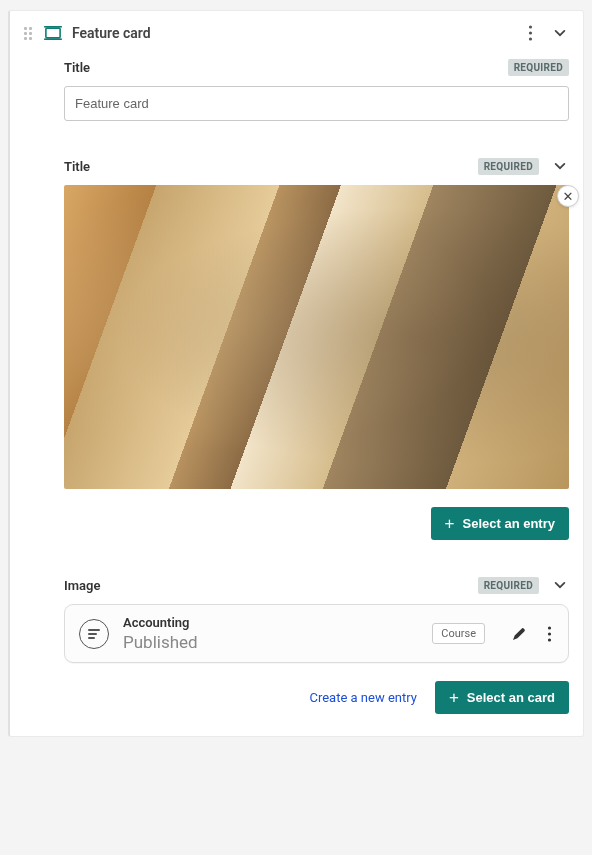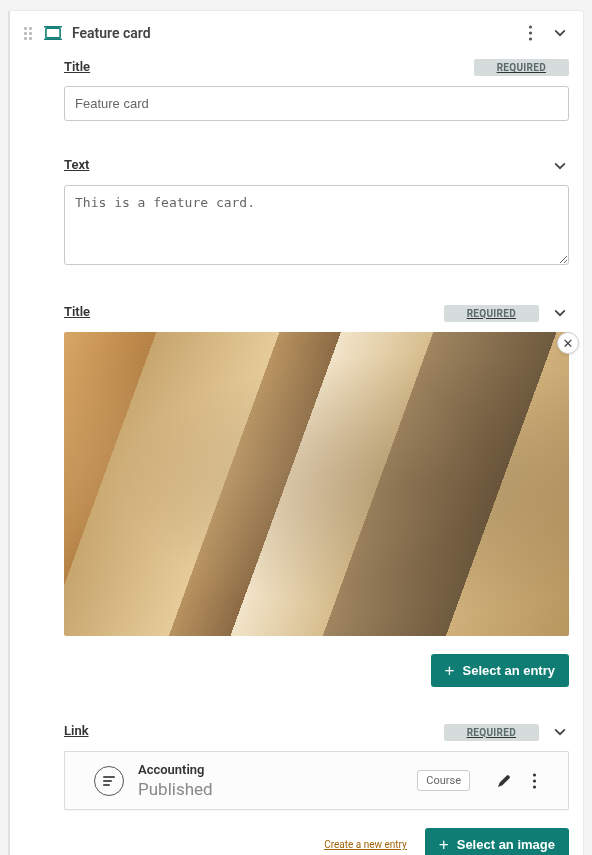--- a/index.html
+++ b/index.html
@@ -52,36 +52,35 @@
     background: none; border: none; padding: 2px; cursor: pointer;
     color: #555;
     display: flex; align-items: center; justify-content: center;
   }
 
   .field {
     margin: 0 0 36px 40px;
   }
   .field:last-child { margin-bottom: 0; }
   .field-label-row {
-    display: flex; align-items: flex-start; justify-content: space-between;
+    display: flex; align-items: center; justify-content: space-between;
     margin-bottom: 10px;
-    text-decoration: underline;
   }
   .field-label {
     font-size: 13px; font-weight: 600; color: #333;
   }
   .field-label-right {
     display: flex; align-items: center; gap: 12px;
   }
   .required-badge {
     background: #d6dcdc;
     color: #5a6a6a;
     font-size: 10px;
     font-weight: 700;
-    padding: 3px 23px;
+    padding: 3px 6px;
     border-radius: 2px;
     letter-spacing: .3px;
   }
 
   .text-input {
     width: 100%;
     border: 1px solid #c9c9c9;
     border-radius: 3px;
     padding: 9px 10px;
     font-size: 13px;
@@ -136,23 +135,22 @@
     font-size: 13px; color: #444;
     cursor: pointer;
   }
 
   .action-row {
     display: flex; justify-content: flex-end; align-items: center;
     gap: 18px;
     margin-top: 18px;
   }
   .link-text {
-    color: #a16207;
-    font-size: 10px;
-    text-decoration: underline;
+    color: #1d4ed8;
+    font-size: 13px;
     cursor: pointer;
   }
   .green-btn {
     background: #0f7d74;
     color: #fff;
     border: none;
     border-radius: 3px;
     padding: 8px 14px;
     font-size: 13px;
     font-weight: 600;
@@ -160,22 +158,22 @@
     cursor: pointer;
   }
   .green-btn .plus {
     font-size: 17px; line-height: 1; font-weight: 400;
   }
 
   .entry-card {
     border: 1px solid #dcdcdc;
     background: #fcfcfc;
     box-shadow: 0 1px 0 rgba(0,0,0,.03);
-    border-radius: 1px;
-    padding: 10px 29px;
+    border-radius: 9px;
+    padding: 10px 14px;
     display: flex; align-items: center; gap: 14px;
   }
   .entry-icon {
     width: 30px; height: 30px;
     border-radius: 50%;
     border: 1.5px solid #555;
     display: flex; align-items: center; justify-content: center;
   }
   .entry-icon .bars {
     display: flex; flex-direction: column; gap: 2px;
@@ -242,33 +240,20 @@
     <div class="field">
       <div class="field-label-row">
         <span class="field-label">Title</span>
         <div class="field-label-right">
           <span class="required-badge">REQUIRED</span>
         </div>
       </div>
       <input class="text-input" type="text" value="Feature card" style="">
     </div>
 
-    <div class="field">
-      <div class="field-label-row">
-        <span class="field-label">Text</span>
-        <div class="field-label-right">
-          <button class="icon-btn">
-            <svg class="chevron" viewBox="0 0 16 16">
-              <path d="M3 5.5 L8 10.5 L13 5.5" stroke="#444" stroke-width="2" fill="none" stroke-linecap="round"></path>
-            </svg>
-          </button>
-        </div>
-      </div>
-      <textarea class="textarea" style="">This is a feature card.</textarea>
-    </div>
 
     <div class="field">
       <div class="field-label-row">
         <span class="field-label">Title</span>
         <div class="field-label-right">
           <span class="required-badge">REQUIRED</span>
           <button class="icon-btn">
             <svg class="chevron" viewBox="0 0 16 16">
               <path d="M3 5.5 L8 10.5 L13 5.5" stroke="#444" stroke-width="2" fill="none" stroke-linecap="round"></path>
             </svg>
@@ -284,21 +269,21 @@
       <div class="action-row">
         <button class="green-btn">
           <span class="plus">+</span>
           <span>Select an entry</span>
         </button>
       </div>
     </div>
 
     <div class="field">
       <div class="field-label-row">
-        <span class="field-label">Link</span>
+        <span class="field-label">Image</span>
         <div class="field-label-right">
           <span class="required-badge">REQUIRED</span>
           <button class="icon-btn">
             <svg class="chevron" viewBox="0 0 16 16">
               <path d="M3 5.5 L8 10.5 L13 5.5" stroke="#444" stroke-width="2" fill="none" stroke-linecap="round"></path>
             </svg>
           </button>
         </div>
       </div>
 
@@ -328,19 +313,19 @@
                 <circle cx="2" cy="14" r="1.6" fill="#333"></circle>
             </svg>
           </button>
         </div>
       </div>
 
       <div class="action-row">
         <span class="link-text">Create a new entry</span>
         <button class="green-btn">
           <span class="plus">+</span>
-          <span>Select an image</span>
+          <span>Select an card</span>
         </button>
       </div>
     </div>
 
   </div>
 </div>
 
 </body></html>

